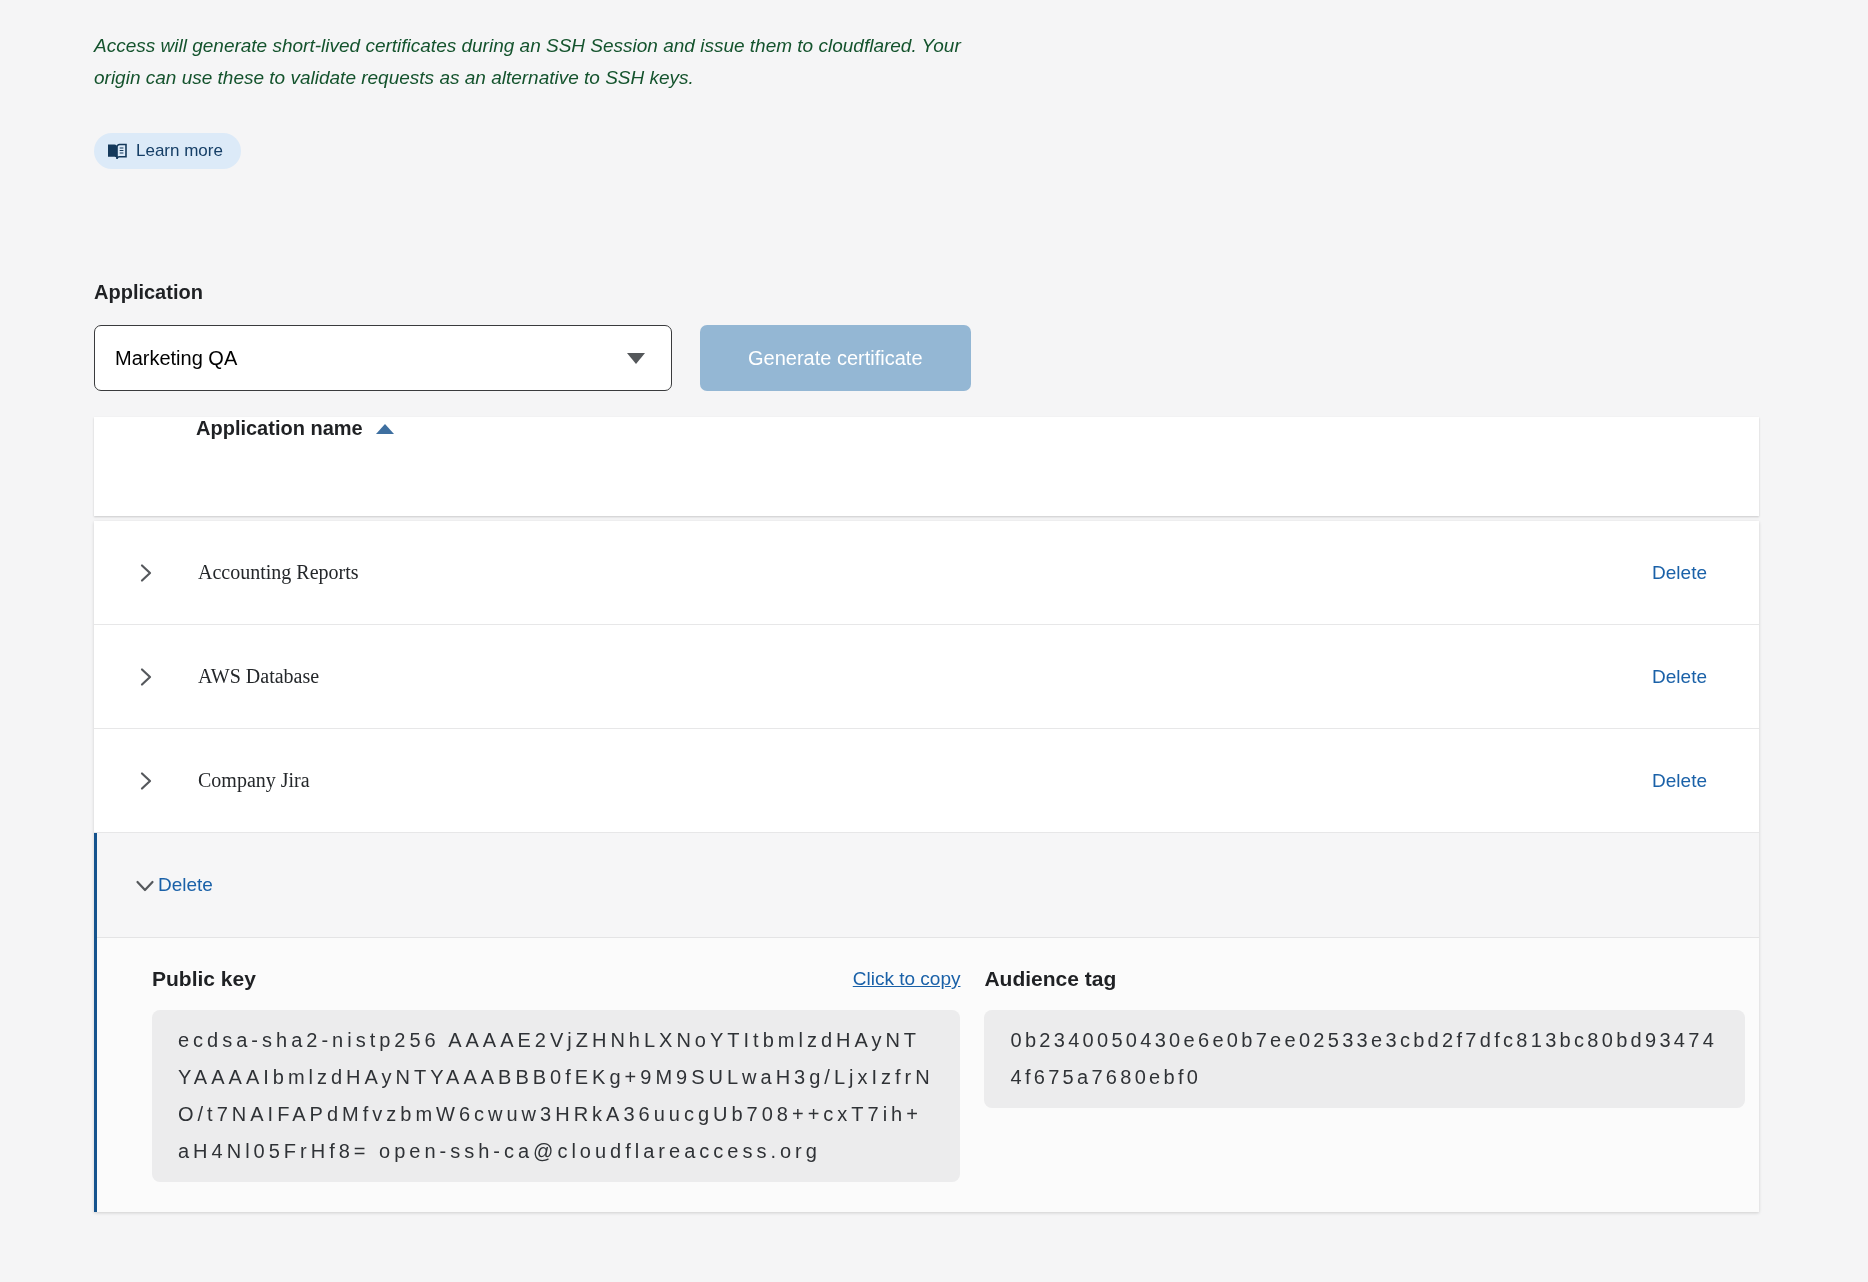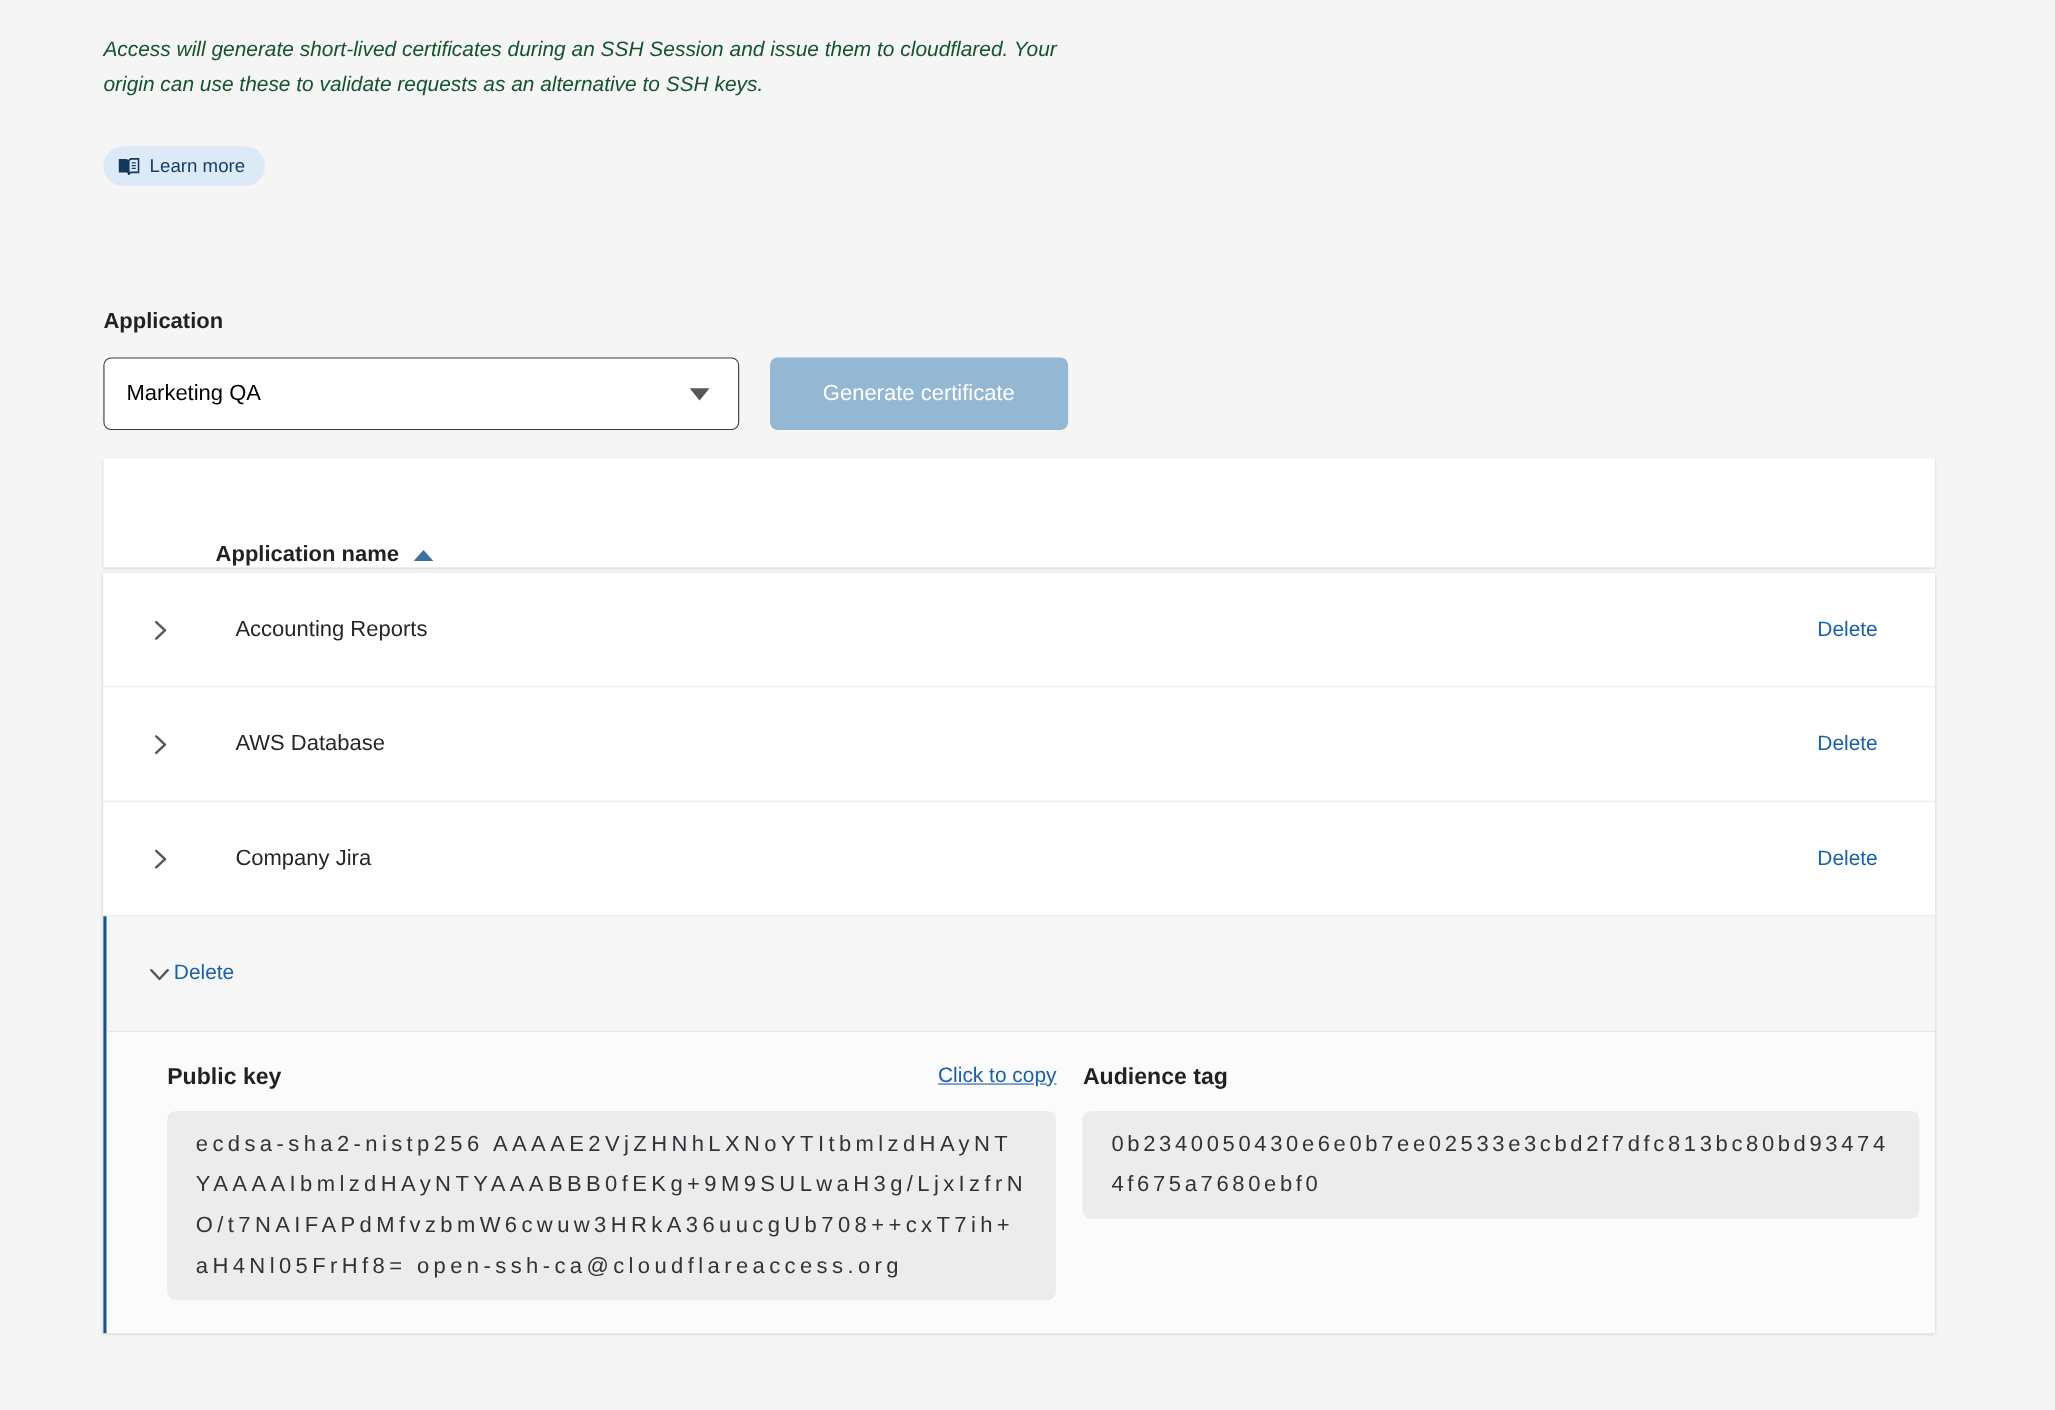--- a/index.html
+++ b/index.html
@@ -72,21 +72,21 @@
     font-family:"Liberation Sans", sans-serif;
     font-size:20px;
     cursor:default;
   }
 
   
   .table-area { margin-top:26px; width:1665px; }
   .thead-card {
     background:#FFFFFF;
     height:99px;
-    display:flex; align-items:flex-end;
+    display:flex; align-items:flex-start;
     padding-left:102px;
     box-shadow:0 1px 2px rgba(0,0,0,0.18);
     position:relative; z-index:2;
   }
   .thead-label { font-size:20px; font-weight:bold; color:#1F2124; cursor:pointer; display:flex; align-items:center; gap:13px; }
   .tri-up {
     width:0; height:0;
     border-left:9px solid transparent;
     border-right:9px solid transparent;
     border-bottom:10px solid #3E6FA0;
@@ -104,21 +104,21 @@
     background:#FFFFFF;
   }
   .row.bordered { border-bottom:1px solid #E7E7E8; }
   .chev-btn {
     width:26px; height:26px;
     background:none; border:none; padding:0;
     cursor:pointer;
     display:flex; align-items:center; justify-content:center;
   }
   .chev-btn svg { display:block; }
-  .row-name { flex:1; margin-left:56px; font-size:20px; color:#24272A; }
+  .row-name { flex:1; margin-left:40px; font-size:20px; color:#24272A;font-family:Liberation Serif, serif; }
   .delete-link { font-size:19px; color:#1A61A8; text-decoration:none; cursor:pointer; }
 
   .expanded-region { border-left:3px solid #15538D; }
   .expanded-region .row { background:#F6F6F7; padding-left:35px; }
   .detail {
     background:#FBFBFB;
     border-top:1px solid #E4E4E5;
     padding:28px 14px 30px 55px;
     display:flex; gap:24px;
   }

